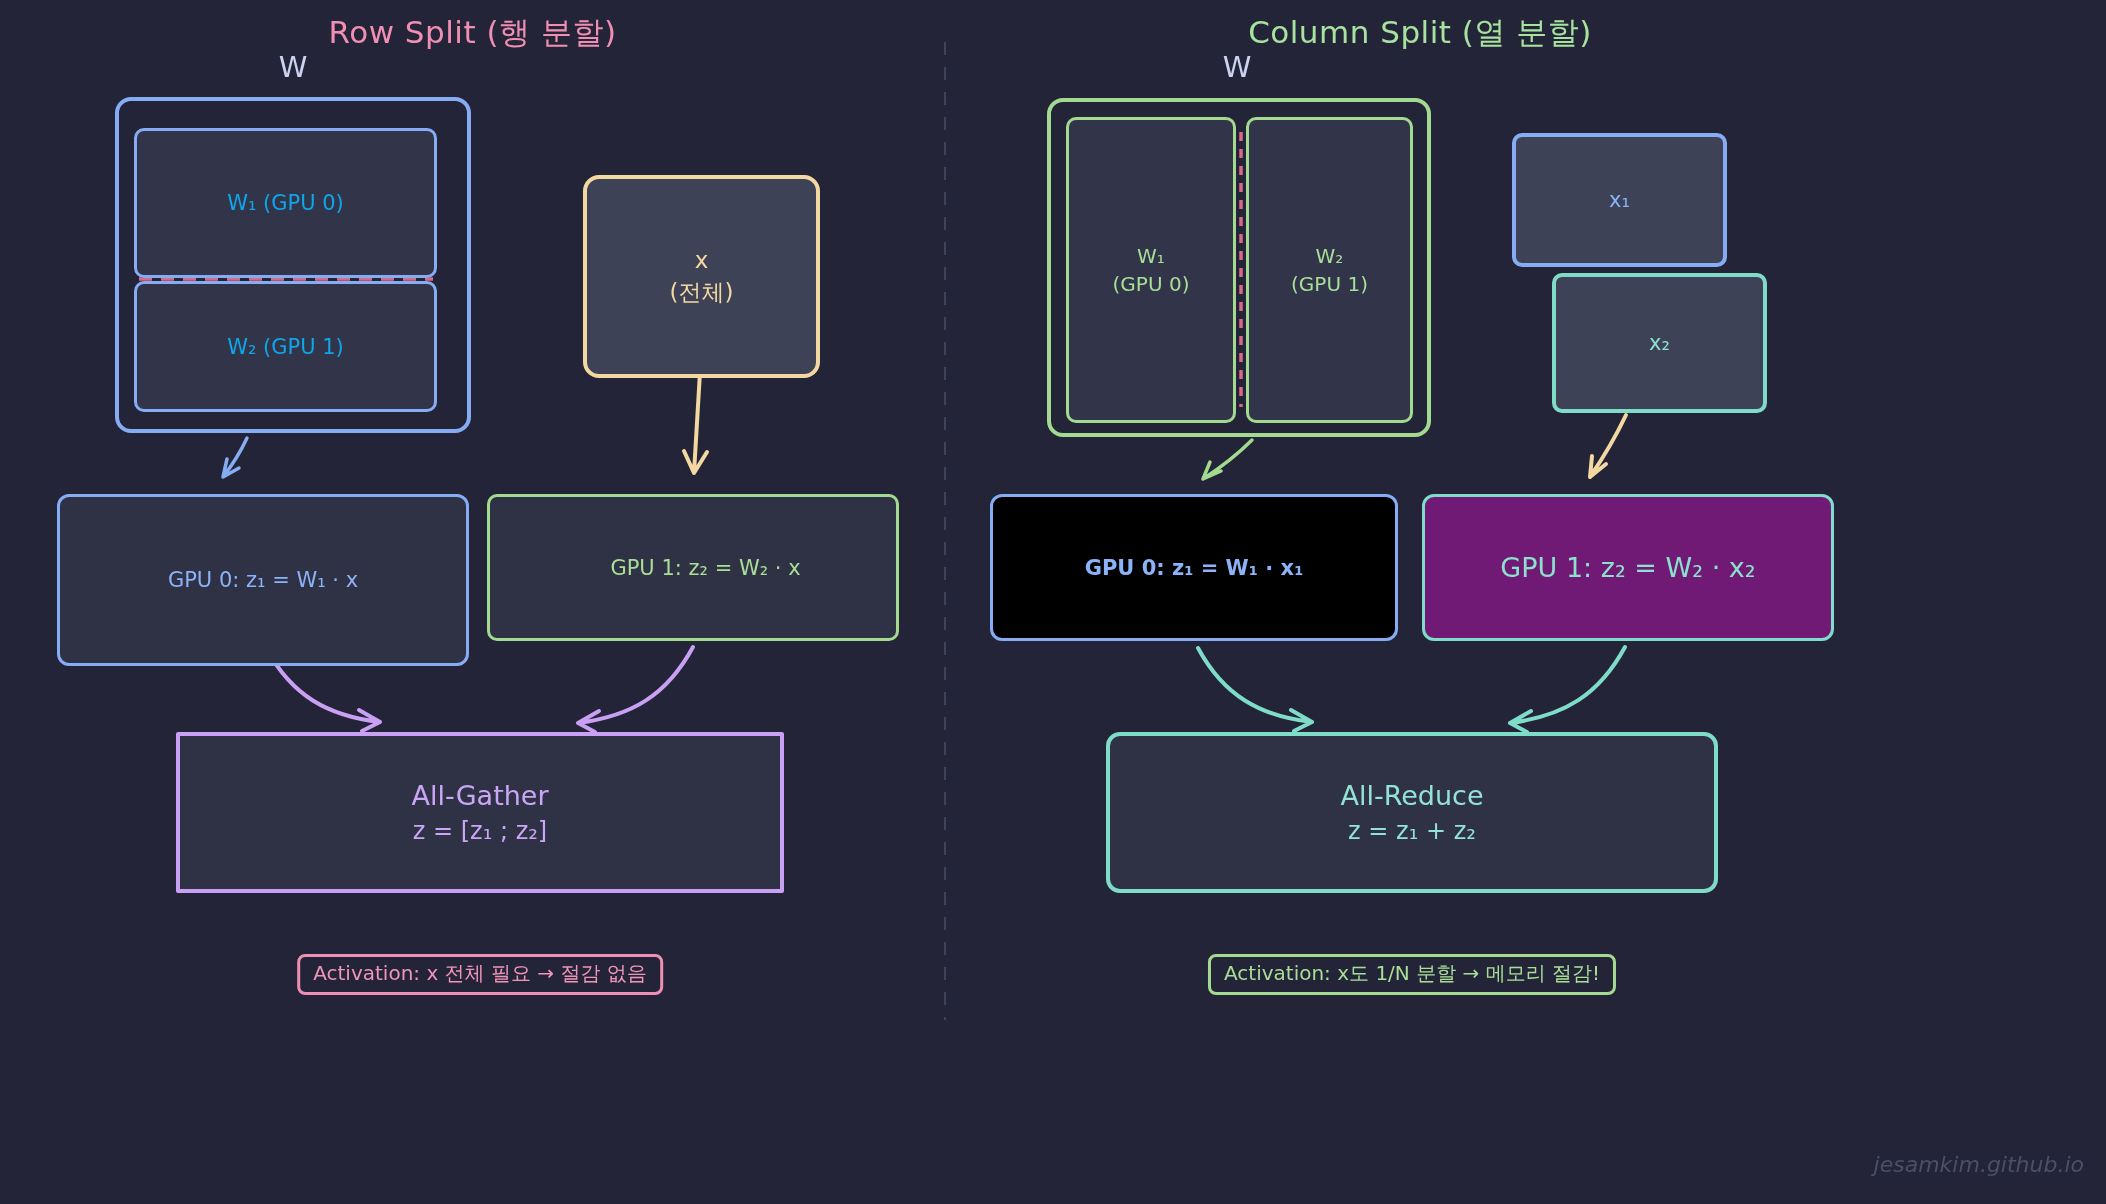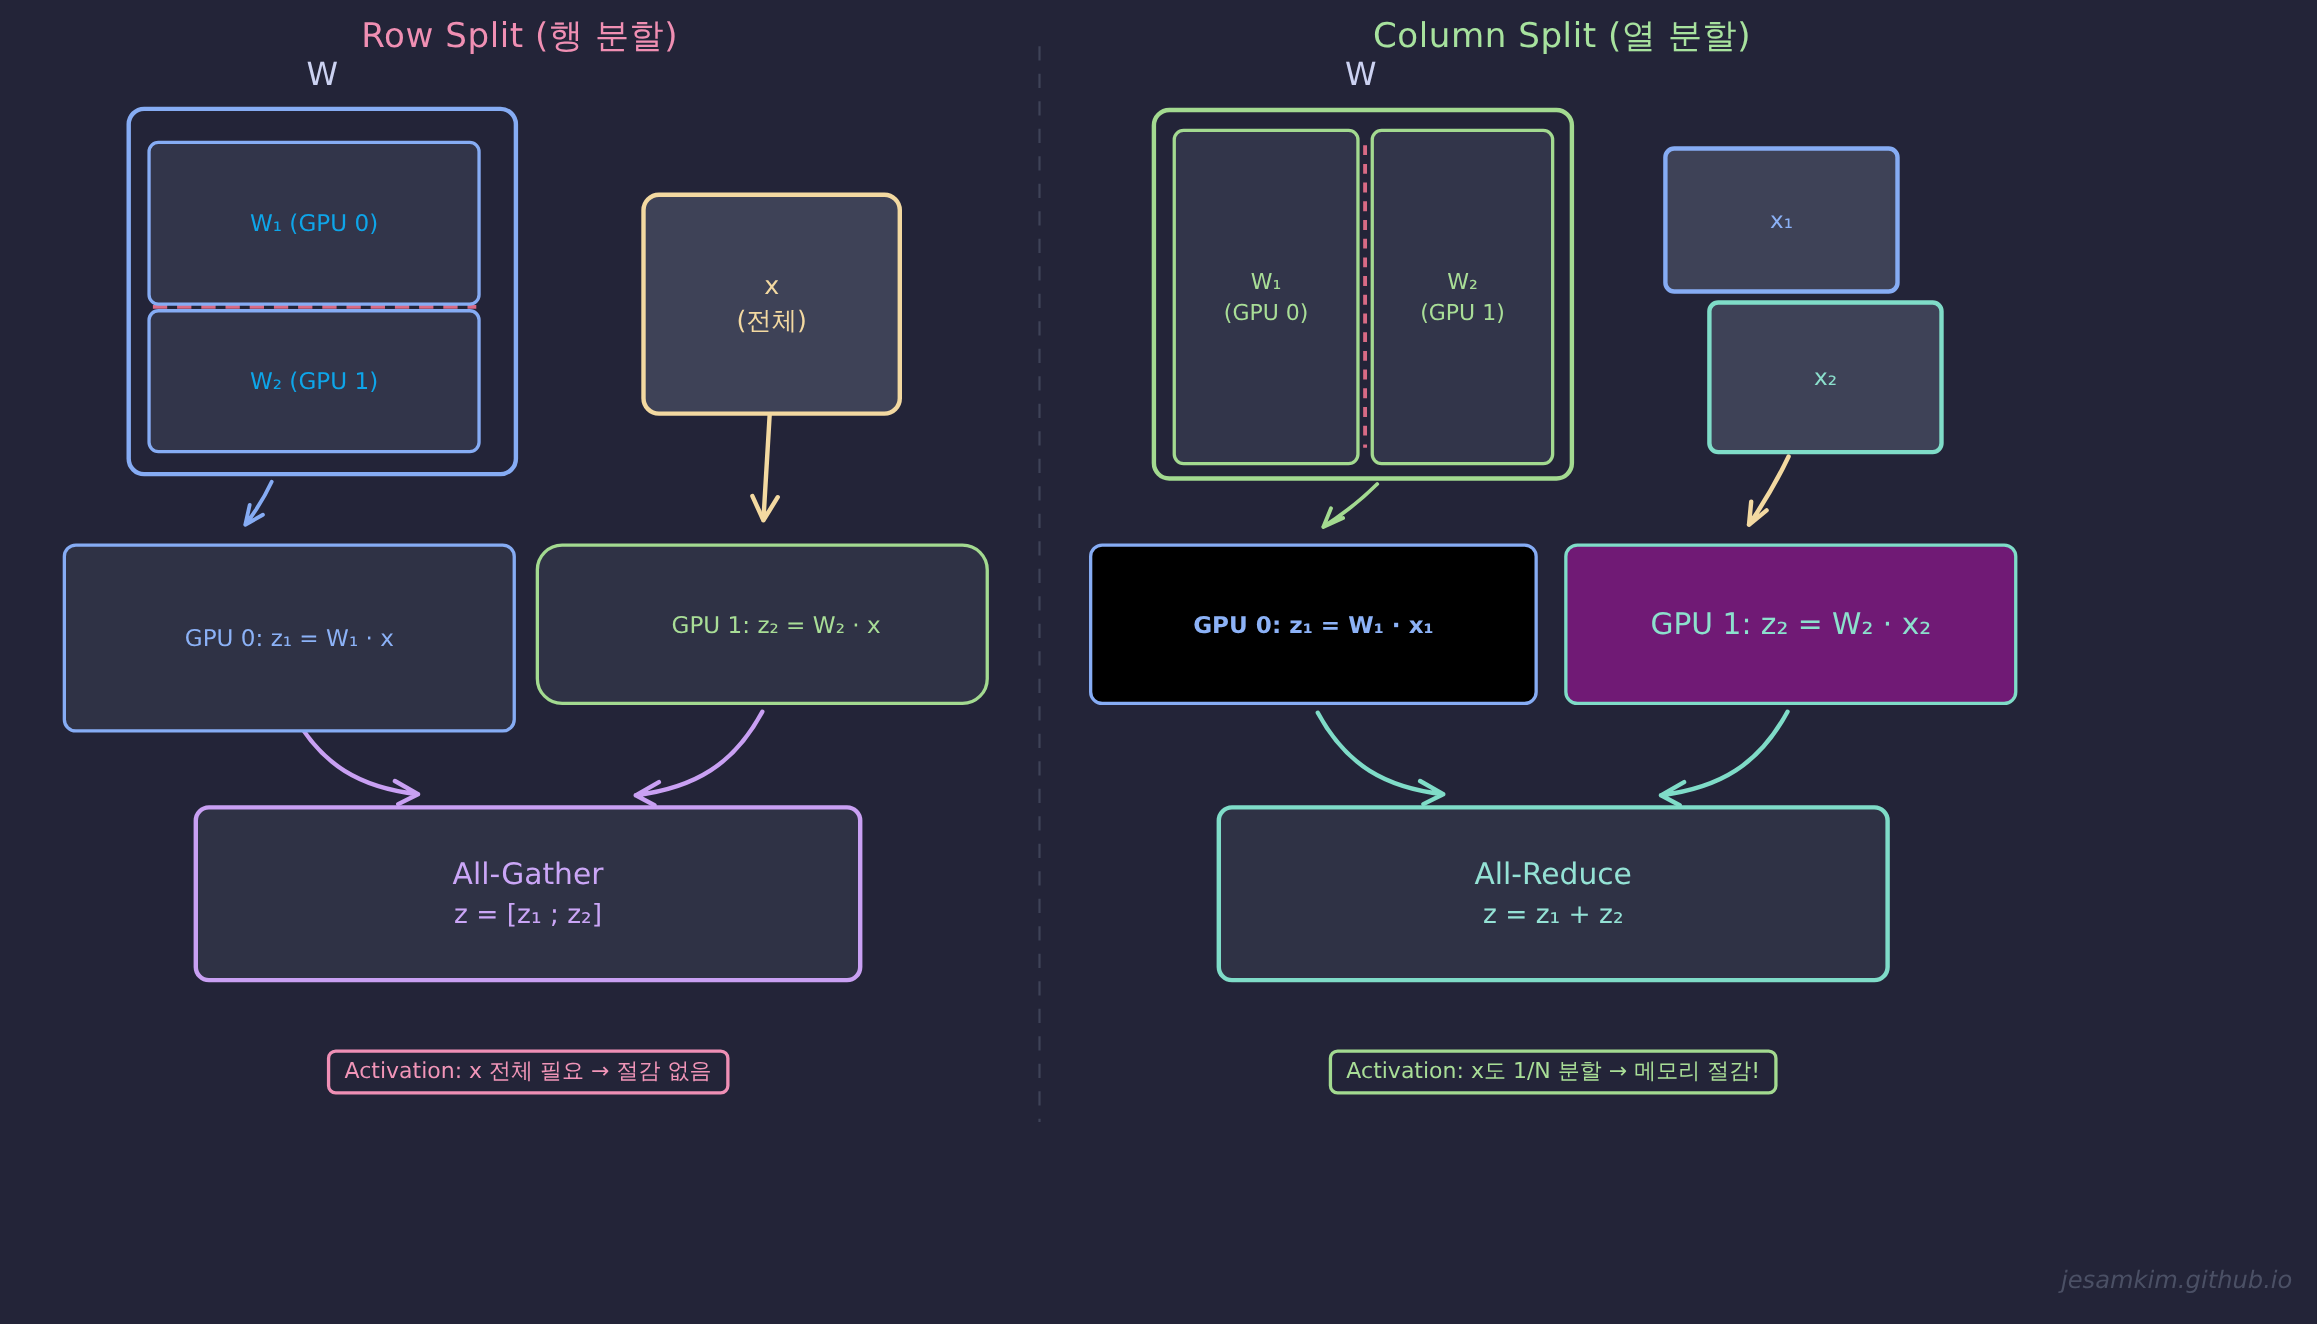--- a/index.html
+++ b/index.html
@@ -74,27 +74,27 @@
     color: #f3d9a1; font-size: 23px; line-height: 1.35;
   }
   .gpu0-left {
     left: 57px; top: 494px; width: 412px; height: 172px;
     border: 3px solid #86acf4; border-radius: 12px;
     background: #2f3245;
     color: #8cb2f7; font-size: 21px;
   }
   .gpu1-left {
     left: 487px; top: 494px; width: 412px; height: 147px;
-    border: 3px solid #a3da90; border-radius: 24px;
+    border: 3px solid #a3da90; border-radius: 10px;
     background: #2f3245;
     color: #a9de97; font-size: 21px; padding-left: 25px;
   }
   .all-gather {
     left: 176px; top: 732px; width: 608px; height: 161px;
-    border: 4px solid #c9a0f3; border-radius: 14px;
+    border: 4px solid #c9a0f3; border-radius: 2px;
     background: #2f3245;
     color: #cba6f7;
   }
   .big-line1 { font-size: 27px; margin-bottom: 6px; }
   .big-line2 { font-size: 24px; }
   .act-note {
     position: absolute;
     top: 954px;
     transform: translateX(-50%);
     box-sizing: border-box;

